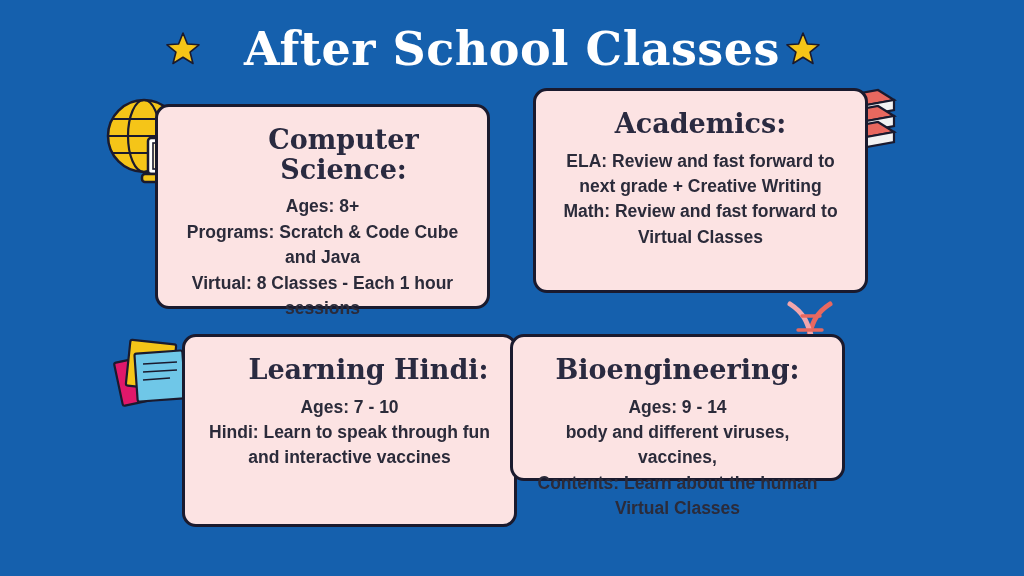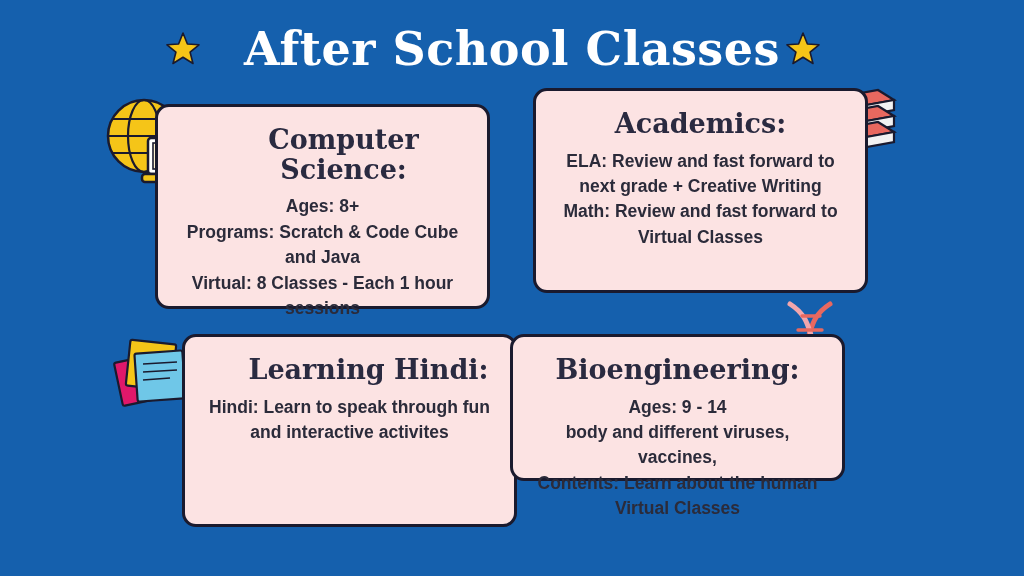--- a/index.html
+++ b/index.html
@@ -190,22 +190,23 @@
       <span class="line">ELA: Review and fast forward to</span>
       <span class="line">next grade + Creative Writing</span>
       <span class="line">Math: Review and fast forward to</span>
       <span class="line">Virtual Classes</span>
     </div>
   </div>
 
   <div class="card" id="card-hindi">
     <div class="card-title">Learning Hindi:</div>
     <div class="card-body">
+      <span class="line">Ages: 7 - 10</span>
       <span class="line">Hindi: Learn to speak through fun</span>
-      <span class="line">and interactive activites</span>
+      <span class="line">and interactive vaccines</span>
     </div>
   </div>
 
   <div class="card" id="card-bio">
     <div class="card-title">Bioengineering:</div>
     <div class="card-body">
       <span class="line">Ages: 9 - 14</span>
       <span class="line">body and different viruses, vaccines,</span>
       <span class="line">Contents: Learn about the human</span>
       <span class="line">Virtual Classes</span>

